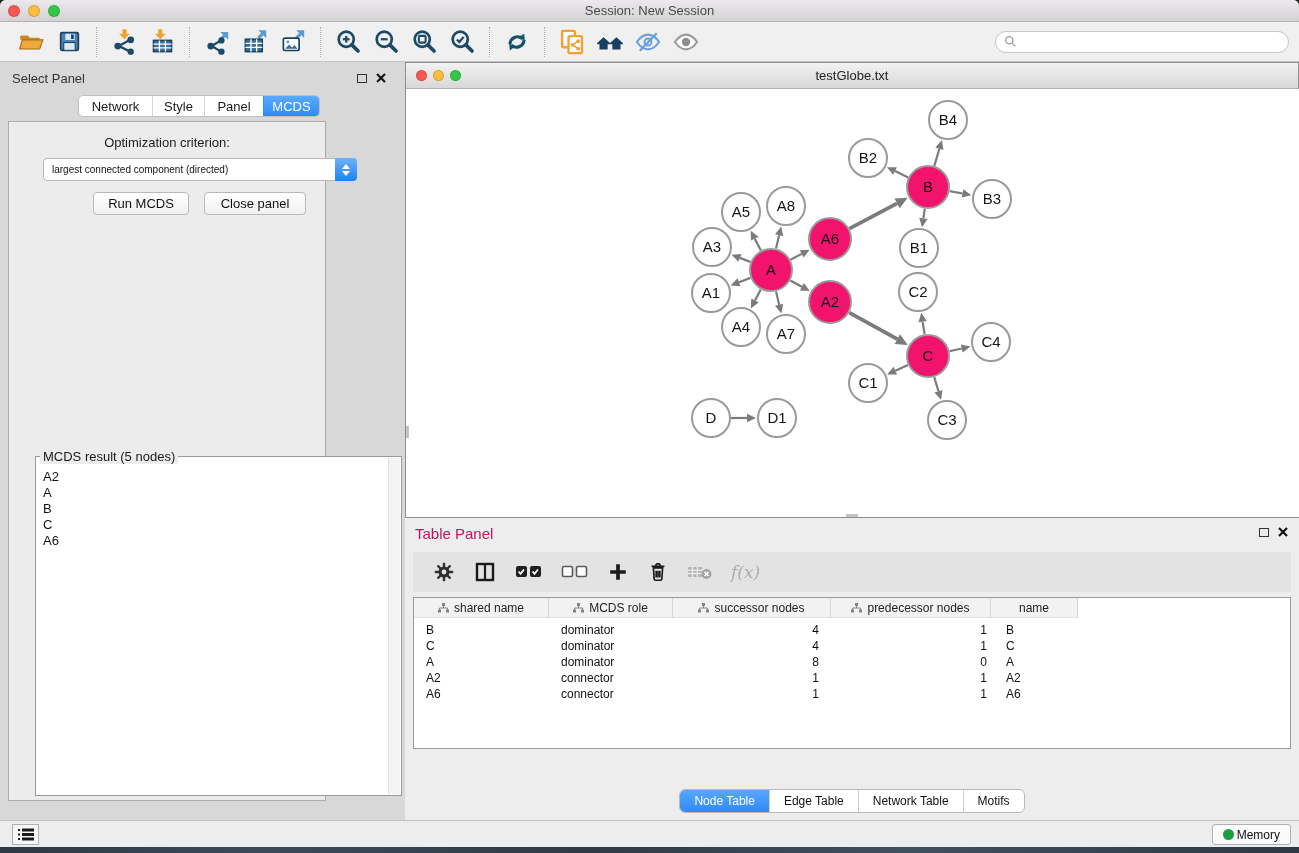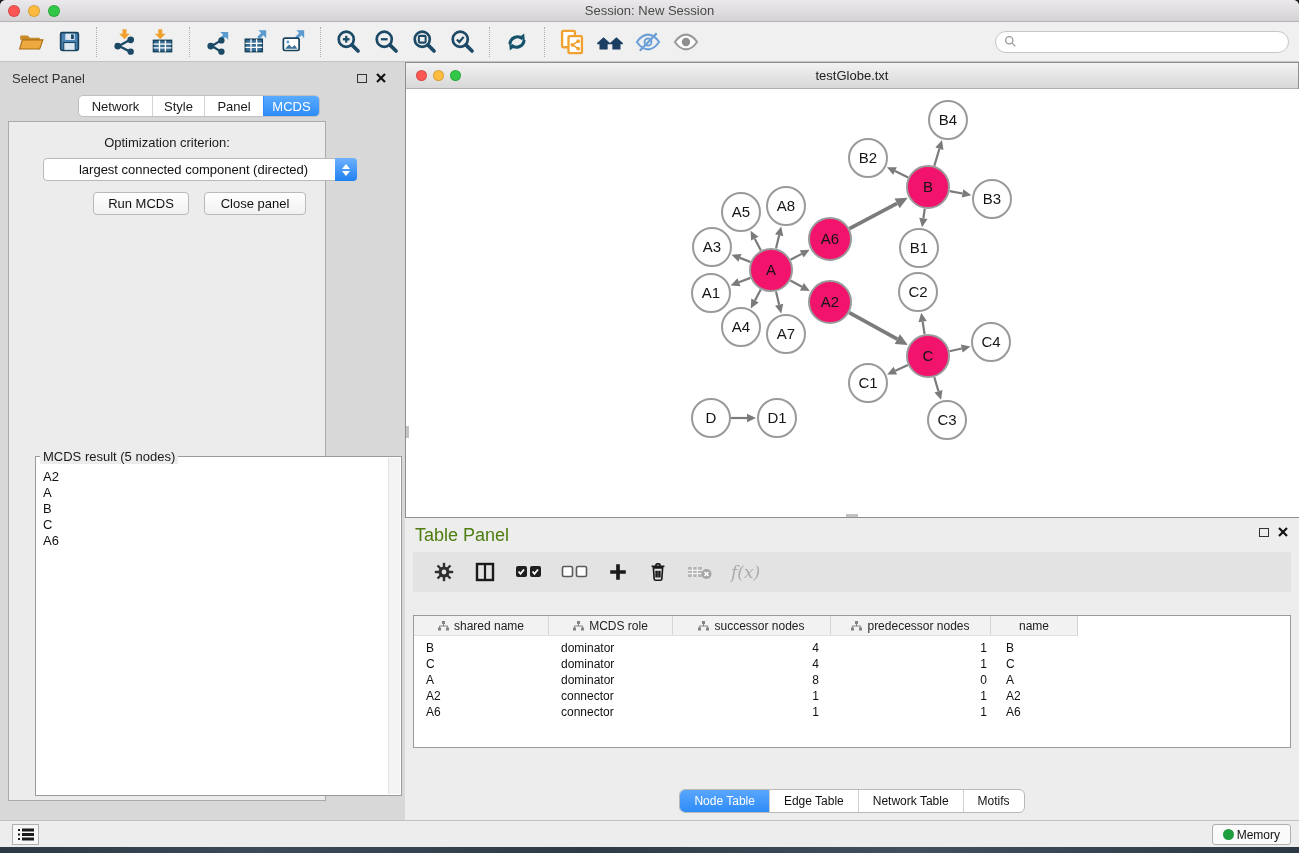--- a/index.html
+++ b/index.html
@@ -33,21 +33,21 @@
              border:1px solid #c0c0c0; border-radius:5px; overflow:hidden; background:#fff; }
   .cp-tab { display:flex; align-items:center; justify-content:center; font-size:13px; color:#1a1a1a;
             border-left:1px solid #d4d4d4; padding:0 2px; }
   .cp-tab:first-child { border-left:none; }
   .cp-tab.active { background:linear-gradient(#5aabff,#2e8bf7); color:#fff; border-left-color:#2e8bf7; }
   .cp-body { position:absolute; left:8px; top:121px; width:318px; height:680px;
              background:#ececec; border:1px solid #ababab; }
   .opt-label { position:absolute; left:0; width:100%; top:13px; text-align:center; font-size:13px; color:#1a1a1a; }
   .opt-select { position:absolute; left:34px; top:36px; width:314px; height:23px; background:#fff;
                 border:1px solid #b9b9b9; border-radius:4px; display:flex; align-items:center; }
-  .opt-select .val { flex:1; font-size:13px; color:#111; padding-left:8px; white-space:nowrap;text-align:center; }
+  .opt-select .val { flex:1; font-size:10px; color:#111; padding-left:8px; white-space:nowrap; }
   .stepper { width:22px; height:23px; margin:-1px -1px -1px 0; border-radius:0 4px 4px 0;
              background:linear-gradient(#6db1fc,#2181f2); display:flex; flex-direction:column;
              align-items:center; justify-content:center; gap:2px; }
   .stepper .up { width:0;height:0;border-left:4px solid transparent;border-right:4px solid transparent;border-bottom:5px solid #fff; }
   .stepper .dn { width:0;height:0;border-left:4px solid transparent;border-right:4px solid transparent;border-top:5px solid #fff; }
   .btn { position:absolute; height:23px; background:linear-gradient(#ffffff,#f1f1f1); border:1px solid #b9b9b9;
          border-radius:4px; font-size:13px; color:#111; display:flex; align-items:center; justify-content:center; }
   .groupbox { position:absolute; left:6px; top:334px; width:367px; height:340px; background:#fff;
               border:1px solid #9a9a9a;margin-left:20px; }
   .groupbox .legend { position:absolute; top:-8px; left:4px; background:#ececec; padding:0 3px;
@@ -65,27 +65,27 @@
   .netwin .bar .lights { padding-left:10px; gap:6px; }
   .netwin .bar .light { width:11px; height:11px; }
   .netwin .bar .wtitle { position:absolute; left:0; right:0; text-align:center; font-size:13px; color:#222; }
   .netcontent { position:relative; width:920px; height:428px; background:#fff; }
   .netcontent svg text { font-family:"Liberation Sans",sans-serif; font-size:15px; fill:#151515; }
   .grip { position:absolute; right:1px; bottom:1px; }
   .scrollhint { position:absolute; background:#c2c2c2; }
 
   
   .tablepanel { position:absolute; left:405px; top:518px; width:894px; height:302px; background:#ededed; }
-  .tp-title { position:absolute; left:10px; top:7px; font-size:18px; color:#4d7c0f; }
+  .tp-title { position:absolute; left:10px; top:7px; font-size:15px; color:#be185d; }
   .tp-toolbar { position:absolute; left:8px; top:34px; right:8px; height:40px; background:#e3e3e3;
                 display:flex; align-items:center; gap:18px; padding-left:20px; }
   .tp-toolbar .ic { display:flex; align-items:center; justify-content:center; }
   .fx { font-family:"DejaVu Serif",serif; font-style:italic; font-size:17px; color:#ababab; }
-  .dtable { position:absolute; left:8px; top:79px; width:878px; height:133px; background:#fff;
-            border:1px solid #9a9a9a; overflow:hidden;margin-top:18px; }
+  .dtable { position:absolute; left:8px; top:79px; width:878px; height:152px; background:#fff;
+            border:1px solid #9a9a9a; overflow:hidden; }
   .thead, .trow { display:grid; grid-template-columns:135px 124px 158px 160px 87px 1fr; }
   .thead { height:20px; }
   .th { background:#f2f2f2; border-right:1px solid #d6d6d6; border-bottom:1px solid #e0e0e0;
         display:flex; align-items:center; justify-content:center; gap:5px; font-size:12px; color:#222; }
   .th.filler { background:#fff; border-right:none; border-bottom:none; }
   .tbody { padding-top:4px; }
   .trow { height:16px; font-size:12px; color:#111; }
   .td { display:flex; align-items:center; }
   .td.l0 { padding-left:12px; } .td.l1 { padding-left:12px; } .td.l4 { padding-left:15px; }
   .td.r2 { justify-content:flex-end; padding-right:12px; }

